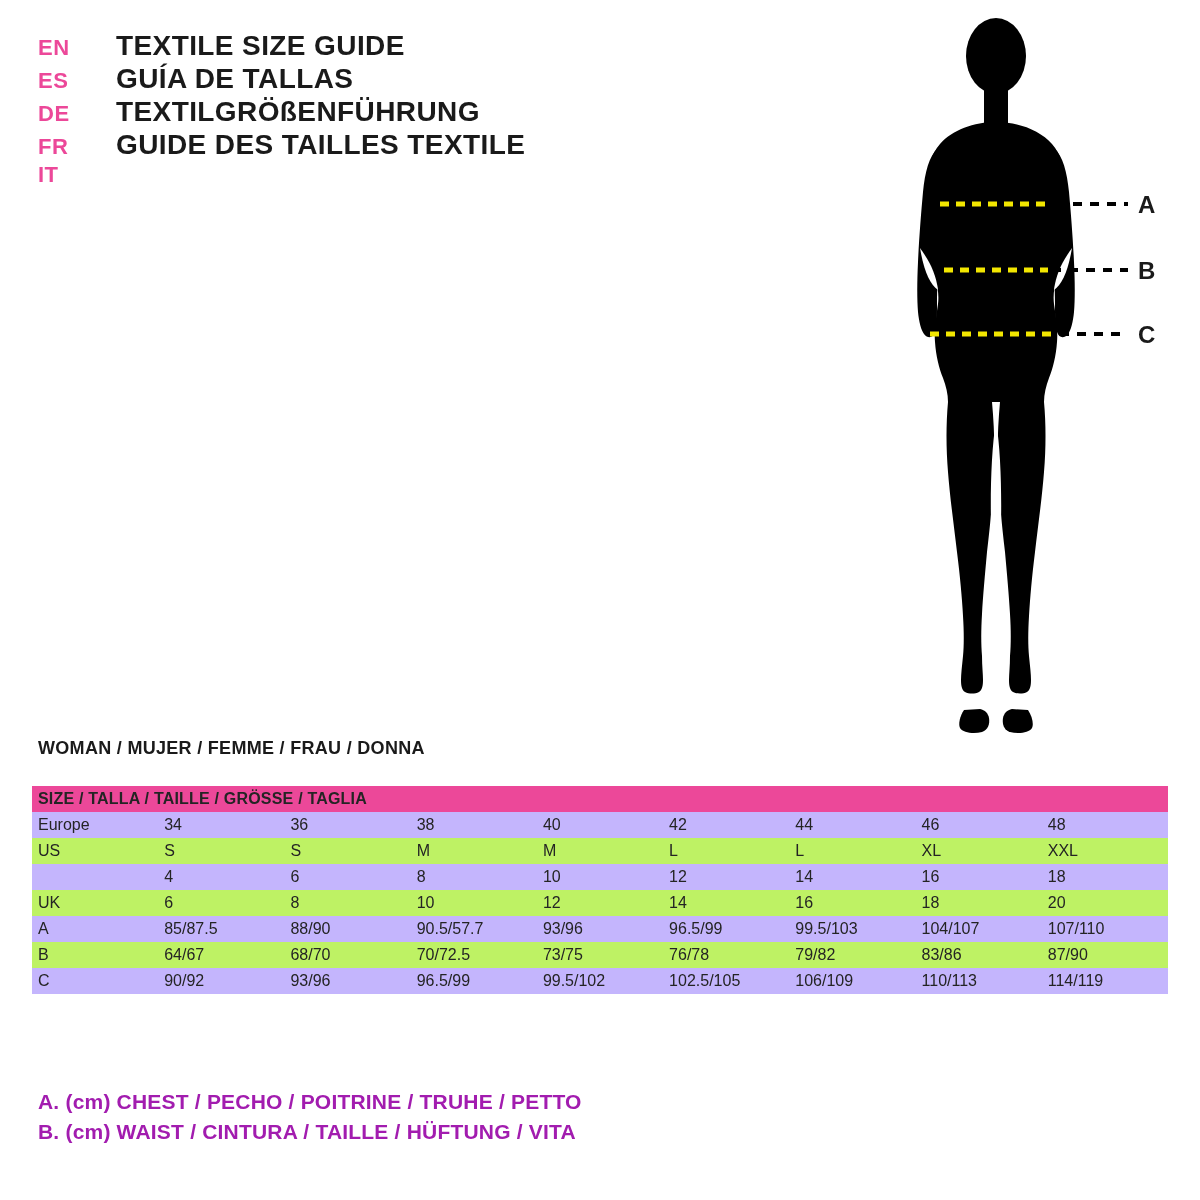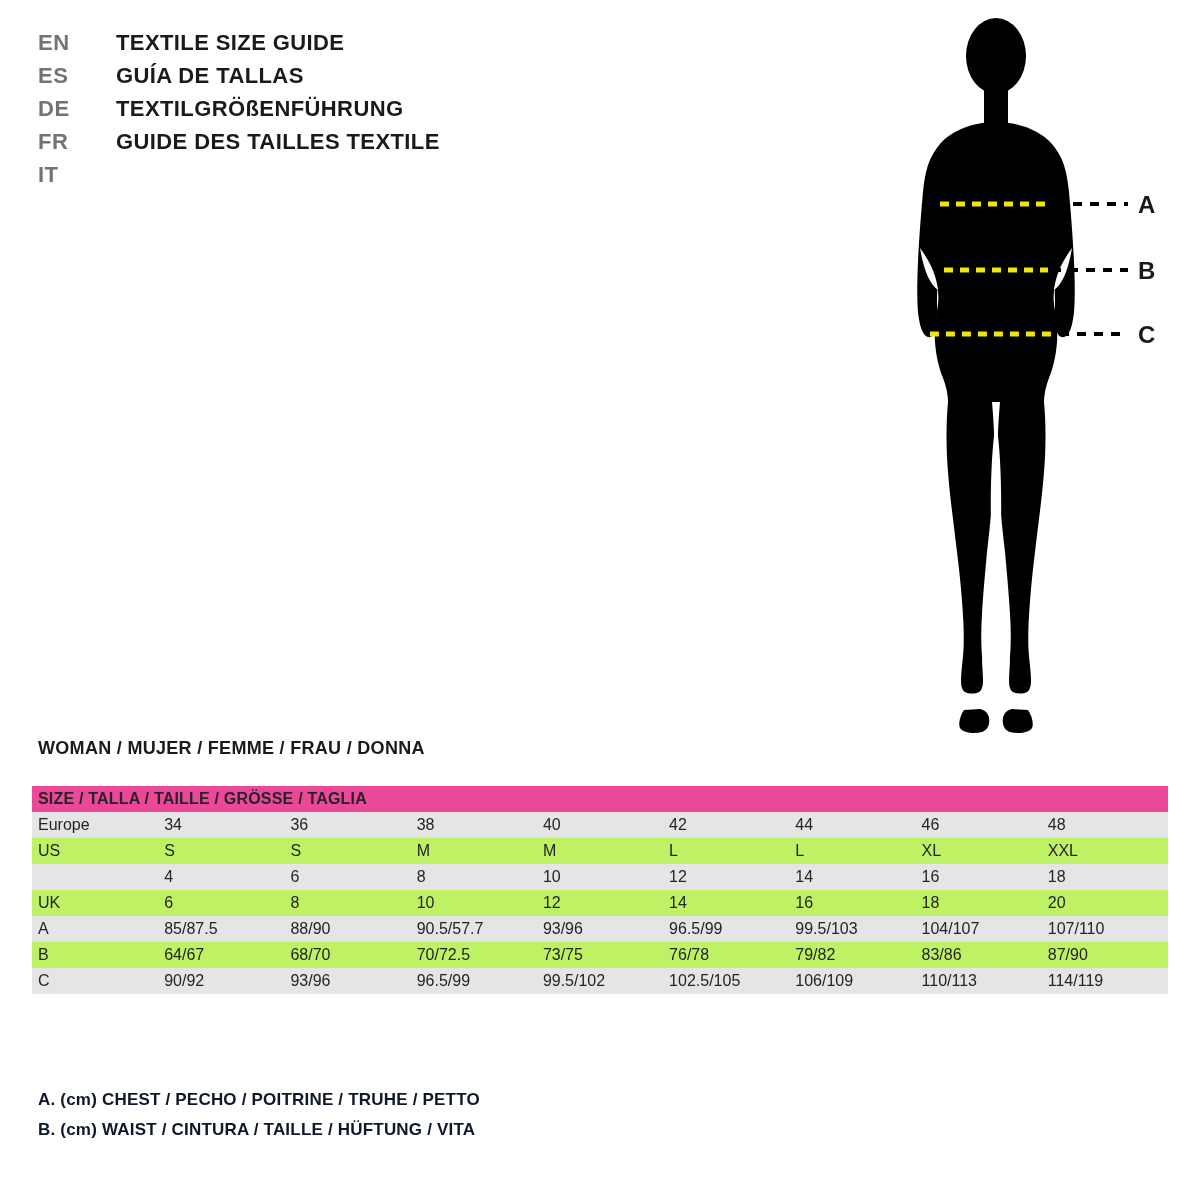--- a/index.html
+++ b/index.html
@@ -26,24 +26,24 @@
   .title-row {
     display: flex;
     align-items: baseline;
     height: 33px;
   }
   .title-lang {
     width: 78px;
     font-size: 22px;
     font-weight: bold;
     letter-spacing: 0.5px;
-    color: #737373;
+    color: #ec4899;
   }
   .title-text {
-    font-size: 22px;
+    font-size: 28px;
     font-weight: bold;
     letter-spacing: 0.4px;
     color: #1a1a1a;
     white-space: nowrap;
   }
 
   
   .figure-wrap {
     position: absolute;
     left: 860px;
@@ -87,42 +87,42 @@
   }
   .row-head {
     background: #ec4899;
   }
   .row-head td {
     font-weight: bold;
     font-size: 16px;
     letter-spacing: 0.2px;
     color: #1d1d1d;
   }
-  .row-light { background: #e5e5e5; }
+  .row-light { background: #c4b5fd; }
   .row-dark  { background: #bef264; }
   .cell-label {
     text-align: left;
     width: 186px;
   }
   .cell-val {
     text-align: left;
   }
 
   
   .legend {
     position: absolute;
     left: 38px;
     top: 1090px;
     width: 700px;
   }
   .legend-row {
-    font-size: 17px;
+    font-size: 21px;
     font-weight: bold;
     letter-spacing: 0.2px;
-    color: #0f172a;
+    color: #a21caf;
     height: 30px;
     white-space: nowrap;
   }
 </style>
 </head>
 <body>
 
 <div class="titles">
   <div class="title-row">
     <div class="title-lang">EN</div>

